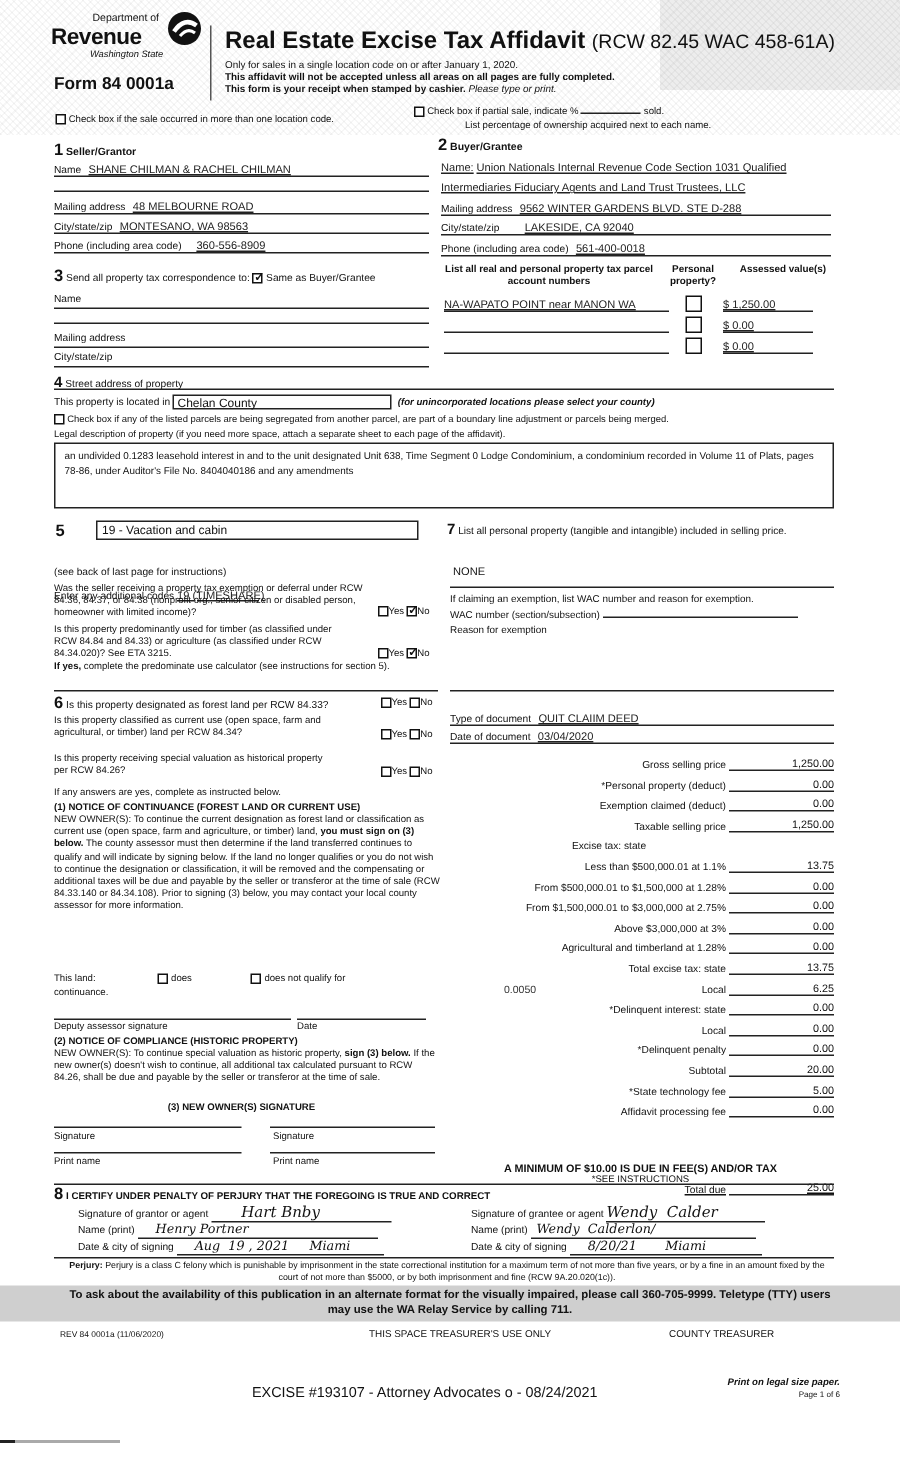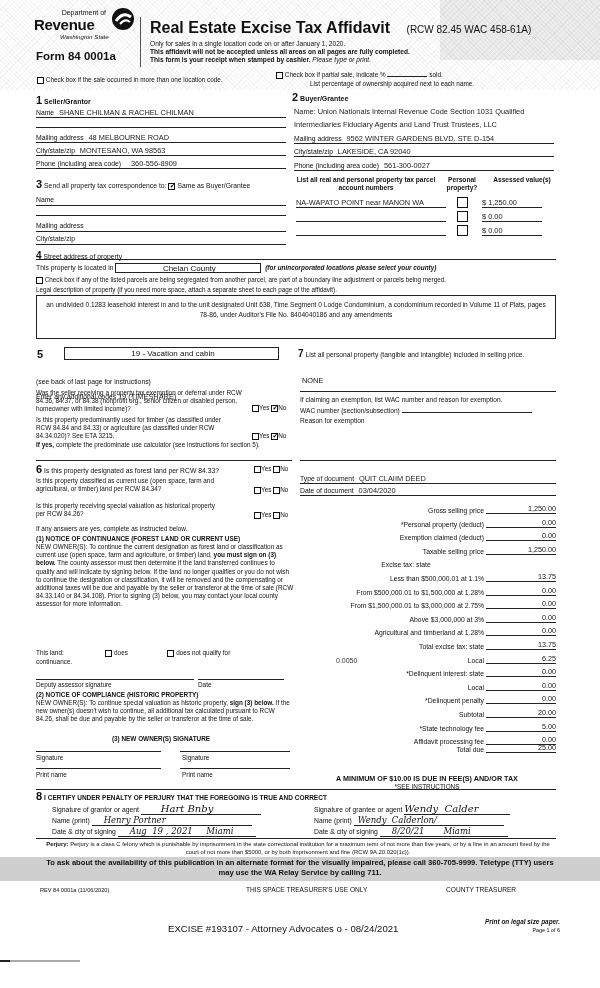--- a/index.html
+++ b/index.html
@@ -3,32 +3,32 @@
 <meta charset="utf-8">
 <style>
   * { box-sizing: border-box; margin: 0; padding: 0; }
   html, body { width: 600px; height: 988px; background: #ffffff; overflow: hidden; }
   body { font-family: "Liberation Sans", sans-serif; color: #111; font-size: 7px; position: relative; }
   .abs { position: absolute; }
   .noise-top { position:absolute; left:0; top:0; width:600px; height:90px;
     background: repeating-linear-gradient(45deg, rgba(0,0,0,0.035) 0 1px, transparent 1px 3px),
                 repeating-linear-gradient(-45deg, rgba(0,0,0,0.03) 0 1px, transparent 1px 4px); }
   .noise-right { position:absolute; left:440px; top:0; width:160px; height:60px; background: rgba(0,0,0,0.07); }
-  .fill { color:#222; font-size:7.4px; }
+  .fill { text-decoration: underline; color:#222; font-size:7.4px; }
   .line { border-bottom: 1px solid #222; }
   .lbl { font-size: 6.8px; }
   .secnum { font-weight: bold; font-size: 11px; }
   .cb { display:inline-block; width:7px; height:7px; border:1px solid #111; vertical-align:middle; background:#fff; position:relative; }
   .cb.checked::after { content:"✓"; position:absolute; left:0; top:-3px; font-size:8px; color:#111; font-weight:bold; }
   .cb.checked { background:#fff; }
   .bigcb { display:inline-block; width:11px; height:11px; border:1px solid #111; background:#fff; }
   .taxrow { position:absolute; left:296px; width:260px; height:13px; font-size:6.8px; display:flex; align-items:flex-end; }
   .taxrow .tlabel { text-align:right; flex: 1 1 auto; white-space:nowrap; }
   .taxrow .tline { width:70px; border-bottom:1px solid #222; text-align:right; margin-left:2px; font-size:7.2px; }
-  .box { border:1px solid #222; background:#fff;text-align:center; }
+  .box { border:1px solid #222; background:#fff; }
   .banner { background:#cfcfcf; }
   .para { font-size:6.4px; line-height:8.2px; }
   .sig { font-family: "DejaVu Serif", serif; font-style: italic; }
 </style>
 </head>
 <body>
 
 <div class="noise-top"></div>
 <div class="noise-right"></div>
 
@@ -40,21 +40,21 @@
     <circle cx="15" cy="13" r="11" fill="#111"></circle>
     <path d="M8 15 Q15 5 23 11" stroke="#fff" stroke-width="3" fill="none"></path>
     <path d="M12 18 Q17 12 22 16" stroke="#fff" stroke-width="2" fill="none"></path>
   </svg>
 </div>
 <div class="abs" style="left:36px;top:50px;font-size:11.5px;font-weight:bold;">Form 84 0001a</div>
 <div class="abs" style="left:140px;top:17px;width:1px;height:50px;background:#555;"></div>
 
 <div class="abs" style="left:150px;top:19px;font-size:16px;font-weight:bold;white-space:nowrap;">
   <span>Real Estate Excise Tax Affidavit</span>
-  <span style="font-size:10px;font-weight:normal;margin-left:12px;">(RCW 82.45 WAC 458-61A)</span>
+  <span style="font-size:13px;font-weight:normal;">(RCW 82.45 WAC 458-61A)</span>
 </div>
 <div class="abs" style="left:150px;top:40px;font-size:6.6px;line-height:8px;">
   <div>Only for sales in a single location code on or after January 1, 2020.</div>
   <div style="font-weight:bold;">This affidavit will not be accepted unless all areas on all pages are fully completed.</div>
   <div><span style="font-weight:bold;">This form is your receipt when stamped by cashier.</span> <i>Please type or print.</i></div>
 </div>
 <div class="abs" style="left:37px;top:76px;font-size:6.4px;white-space:nowrap;">
   <span class="cb"></span>
   <span>Check box if the sale occurred in more than one location code.</span>
 </div>
@@ -111,29 +111,29 @@
 </div>
 <div class="abs lbl" style="left:294px;top:107px;width:270px;white-space:nowrap;">
   <span class="fill">Name:</span>
   <span class="fill">Union Nationals Internal Revenue Code Section 1031 Qualified</span>
 </div>
 <div class="abs lbl" style="left:294px;top:120px;width:270px;white-space:nowrap;">
   <span class="fill">Intermediaries Fiduciary Agents and Land Trust Trustees, LLC</span>
 </div>
 <div class="abs lbl line" style="left:294px;top:134px;width:260px;height:10px;white-space:nowrap;">
   <span>Mailing address</span>
-  <span class="fill" style="margin-left:3px;">9562 WINTER GARDENS BLVD. STE D-154</span>
+  <span class="fill" style="margin-left:3px;">9562 WINTER GARDENS BLVD. STE D-288</span>
 </div>
 <div class="abs lbl line" style="left:294px;top:147px;width:260px;height:10px;">
   <span>City/state/zip</span>
-  <span class="fill" style="margin-left:3px;">LAKESIDE, CA 92040</span>
+  <span class="fill" style="margin-left:15px;">LAKESIDE, CA 92040</span>
 </div>
 <div class="abs lbl line" style="left:294px;top:161px;width:260px;height:10px;">
   <span>Phone (including area code)</span>
-  <span class="fill" style="margin-left:3px;">561-300-0027</span>
+  <span class="fill" style="margin-left:3px;">561-400-0018</span>
 </div>
 
 <div class="abs" style="left:296px;top:176px;width:140px;text-align:center;font-size:6.6px;font-weight:bold;line-height:8px;">List all real and personal property tax parcel account numbers</div>
 <div class="abs" style="left:442px;top:176px;width:40px;text-align:center;font-size:6.6px;font-weight:bold;line-height:8px;">Personal property?</div>
 <div class="abs" style="left:492px;top:176px;width:60px;text-align:center;font-size:6.6px;font-weight:bold;line-height:8px;">Assessed value(s)</div>
 
 <div class="abs" style="left:296px;top:197px;width:262px;">
   <div class="abs" style="left:0;top:0;width:262px;height:12px;">
     <div class="abs line lbl" style="left:0;top:1px;width:150px;height:10px;"><span class="fill">NA-WAPATO POINT near MANON WA</span></div>
     <span class="abs bigcb" style="left:161px;top:0;"></span>
@@ -330,21 +330,21 @@
       <span class="tline">20.00</span>
     </div>
     <div class="taxrow" style="top: 718.6px;">
       <span class="tlabel">*State technology fee</span>
       <span class="tline">5.00</span>
     </div>
     <div class="taxrow" style="top: 732.2px;">
       <span class="tlabel">Affidavit processing fee</span>
       <span class="tline">0.00</span>
     </div>
-    <div class="taxrow" style="top: 740px;">
+    <div class="taxrow" style="top: 784px; text-decoration: underline;">
       <span class="tlabel">Total due</span>
       <span class="tline">25.00</span>
     </div>
   </div>
 
 <div class="abs" style="left:296px;top:774px;width:262px;text-align:center;font-size:7.2px;font-weight:bold;">A MINIMUM OF $10.00 IS DUE IN FEE(S) AND/OR TAX</div>
 <div class="abs" style="left:296px;top:783px;width:262px;text-align:center;font-size:6.4px;">*SEE INSTRUCTIONS</div>
 
 <div class="abs line" style="left:36px;top:789px;width:520px;height:1px;"></div>
 <div class="abs" style="left:36px;top:790px;white-space:nowrap;">

